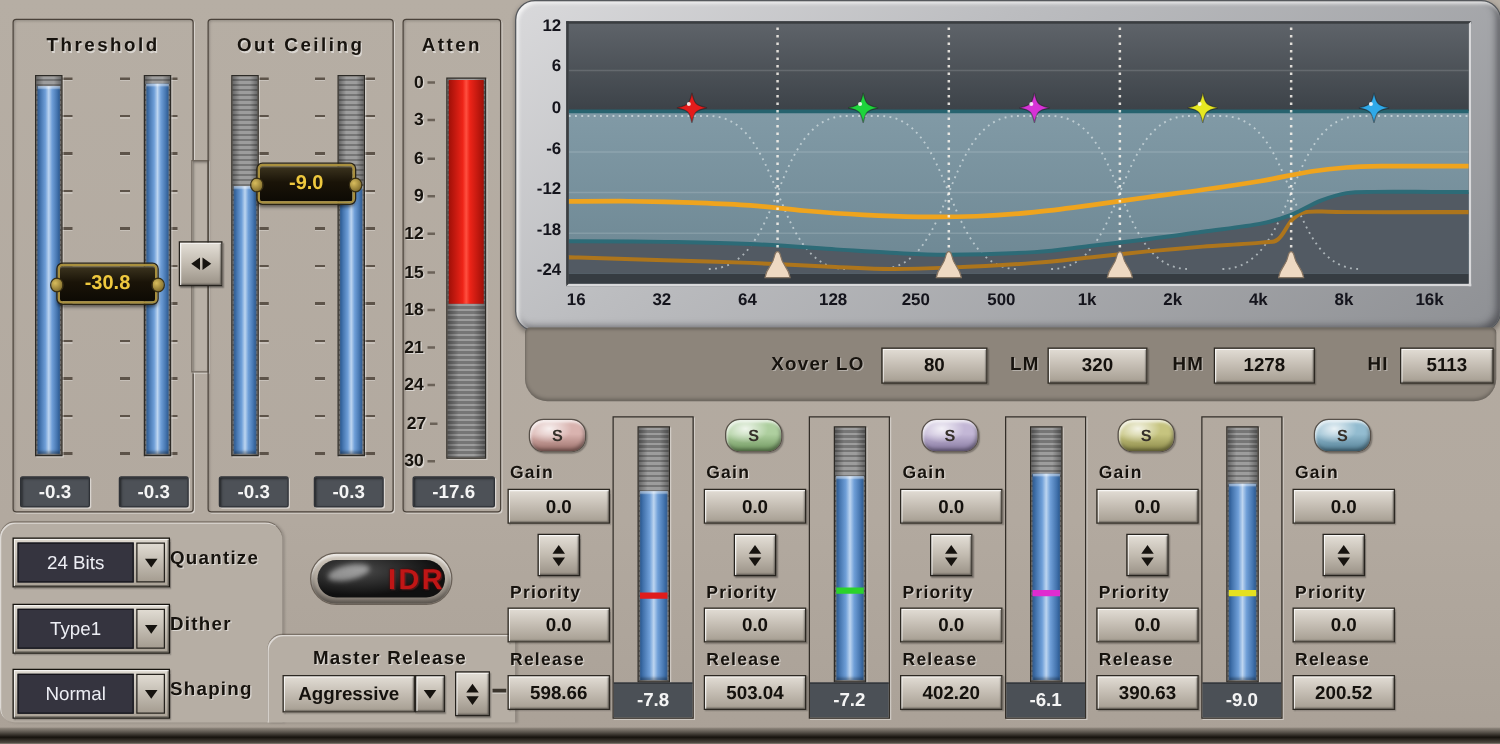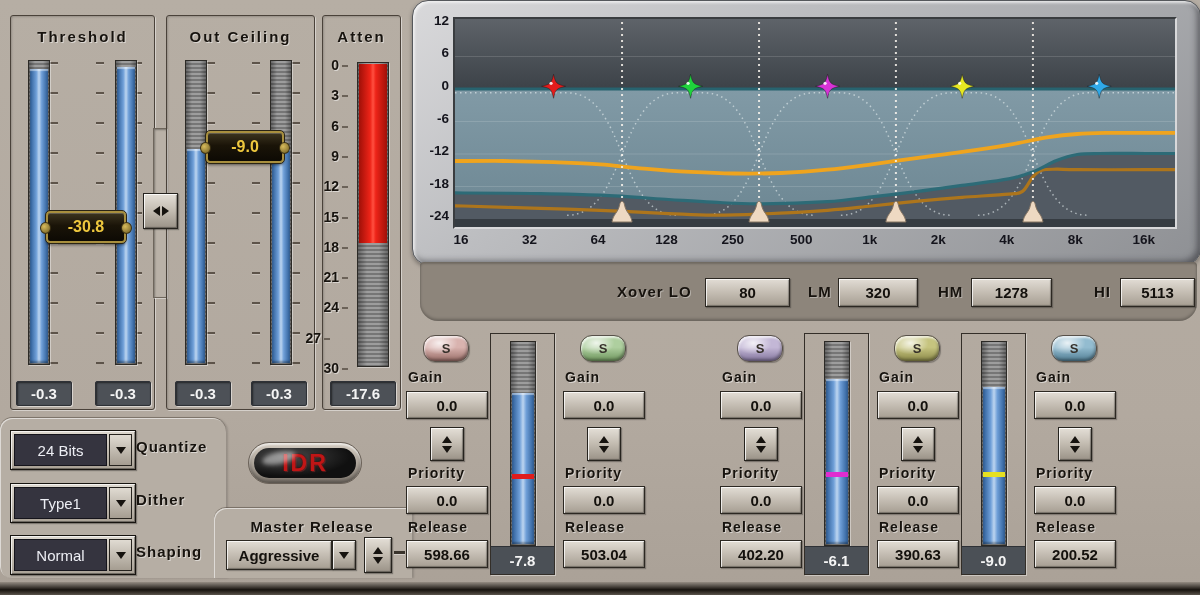--- a/index.html
+++ b/index.html
@@ -81,21 +81,21 @@
   .striplabel{position:absolute;font-size:15px;font-weight:bold;letter-spacing:1px;color:#17130e;
       text-shadow:1px 1px 0 rgba(255,255,255,.35);}
   
   .blpanel{position:absolute;background:#b6aea4;
       box-shadow:inset 1px 1px 0 rgba(255,255,255,.55), 0 -1px 0 rgba(80,70,60,.5), 2px 0 2px rgba(0,0,0,.15);}
   #idr{position:absolute;left:248px;top:442px;width:112px;height:40px;border-radius:22px;
       background:linear-gradient(180deg,#d2cabf,#8e857b);border:1px solid #6a6158;
       box-shadow:inset 0 2px 2px rgba(255,255,255,.65), inset 0 -3px 4px rgba(0,0,0,.4);}
   #idr .inner{position:absolute;left:5px;top:5px;right:5px;bottom:5px;border-radius:16px;
       background:radial-gradient(ellipse at 32% 28%,#4a4a4a 0%,#101010 65%);
-      display:flex;align-items:center;justify-content:center;overflow:hidden;}
+      display:flex;align-items:center;justify-content:flex-end;overflow:hidden;}
   #idr .gloss{position:absolute;left:8px;top:4px;width:34px;height:12px;border-radius:50%;
       background:rgba(255,255,255,.45);filter:blur(2px);transform:rotate(-12deg);}
   #idr .txt{font-size:23px;font-weight:bold;letter-spacing:2px;color:#c01616;
       text-shadow:0 0 2px #4a0404, 1px 1px 1px rgba(255,80,80,.3);}
   
   #bands{position:absolute;left:402px;top:326px;width:798px;height:250px;}
   .band{position:absolute;top:0;width:157px;height:250px;}
   .sbtn{position:absolute;left:21px;top:9px;width:44px;height:25px;border-radius:12px;
       border:1px solid #575049;box-shadow:inset 1px 2px 2px rgba(255,255,255,.7), inset -1px -2px 3px rgba(0,0,0,.35), 1px 1px 1px rgba(0,0,0,.3);
       display:flex;align-items:center;justify-content:center;font-size:13px;font-weight:bold;color:#35302a;}
@@ -163,21 +163,21 @@
   <div id="atten-scale">
       <div class="scale-num" style="left: 322px; top: 57px;">0</div>
       <div class="scale-num" style="left: 322px; top: 87.3px;">3</div>
       <div class="scale-num" style="left: 322px; top: 117.6px;">6</div>
       <div class="scale-num" style="left: 322px; top: 147.9px;">9</div>
       <div class="scale-num" style="left: 322px; top: 178.2px;">12</div>
       <div class="scale-num" style="left: 322px; top: 208.5px;">15</div>
       <div class="scale-num" style="left: 322px; top: 238.8px;">18</div>
       <div class="scale-num" style="left: 322px; top: 269.1px;">21</div>
       <div class="scale-num" style="left: 322px; top: 299.4px;">24</div>
-      <div class="scale-num" style="left: 304px; top: 329.7px;">27</div>
+      <div class="scale-num" style="left: 324px; top: 329.7px;">27</div>
       <div class="scale-num" style="left: 322px; top: 360px;">30</div>
     </div>
   <div class="chan" style="left:357px;top:62px;width:30px;height:303px;">
     <div class="afill" style="height: 59%;"></div>
   </div>
   <div class="ro" style="left:330px;top:381px;width:64px;">-17.6</div>
 
   <div id="bezel">
     <div id="plot"><svg width="720" height="208" viewBox="0 0 720 208" xmlns="http://www.w3.org/2000/svg">
           <defs>
@@ -344,20 +344,27 @@
       <div class="blabel" style="left:6px;top:43px;">Gain</div>
       <div class="vfield" style="left:4px;top:65px;width:80px;height:26px;">0.0</div>
       <div class="btn3d stepper" style="left:28px;top:101px;width:32px;height:32px;">
           <span class="tri up"></span>
           <span class="tri dn"></span>
         </div>
       <div class="blabel" style="left:6px;top:139px;">Priority</div>
       <div class="vfield" style="left:4px;top:160px;width:80px;height:26px;">0.0</div>
       <div class="blabel" style="left:6px;top:193px;">Release</div>
       <div class="vfield" style="left:4px;top:214px;width:80px;height:26px;">503.04</div>
+      <div class="mbox">
+        <div class="chan" style="left:19px;top:7px;width:24px;height:203px;">
+            <div class="bfill" style="top: 19%;"></div>
+            <div class="mark" style="top: 63%; background: rgb(43, 210, 43);"></div>
+          </div>
+        <div class="mro">-7.2</div>
+      </div>
     </div>
 
     <div class="band" style="left:314px;">
       <div class="sbtn" style="background: radial-gradient(at 35% 28%, rgba(255, 255, 255, 0.8) 0%, rgba(255, 255, 255, 0) 45%), linear-gradient(rgb(195, 183, 214) 0%, rgb(195, 183, 214) 45%, rgb(132, 118, 158) 100%);">
           <span>S</span>
         </div>
       <div class="blabel" style="left:6px;top:43px;">Gain</div>
       <div class="vfield" style="left:4px;top:65px;width:80px;height:26px;">0.0</div>
       <div class="btn3d stepper" style="left:28px;top:101px;width:32px;height:32px;">
           <span class="tri up"></span>

